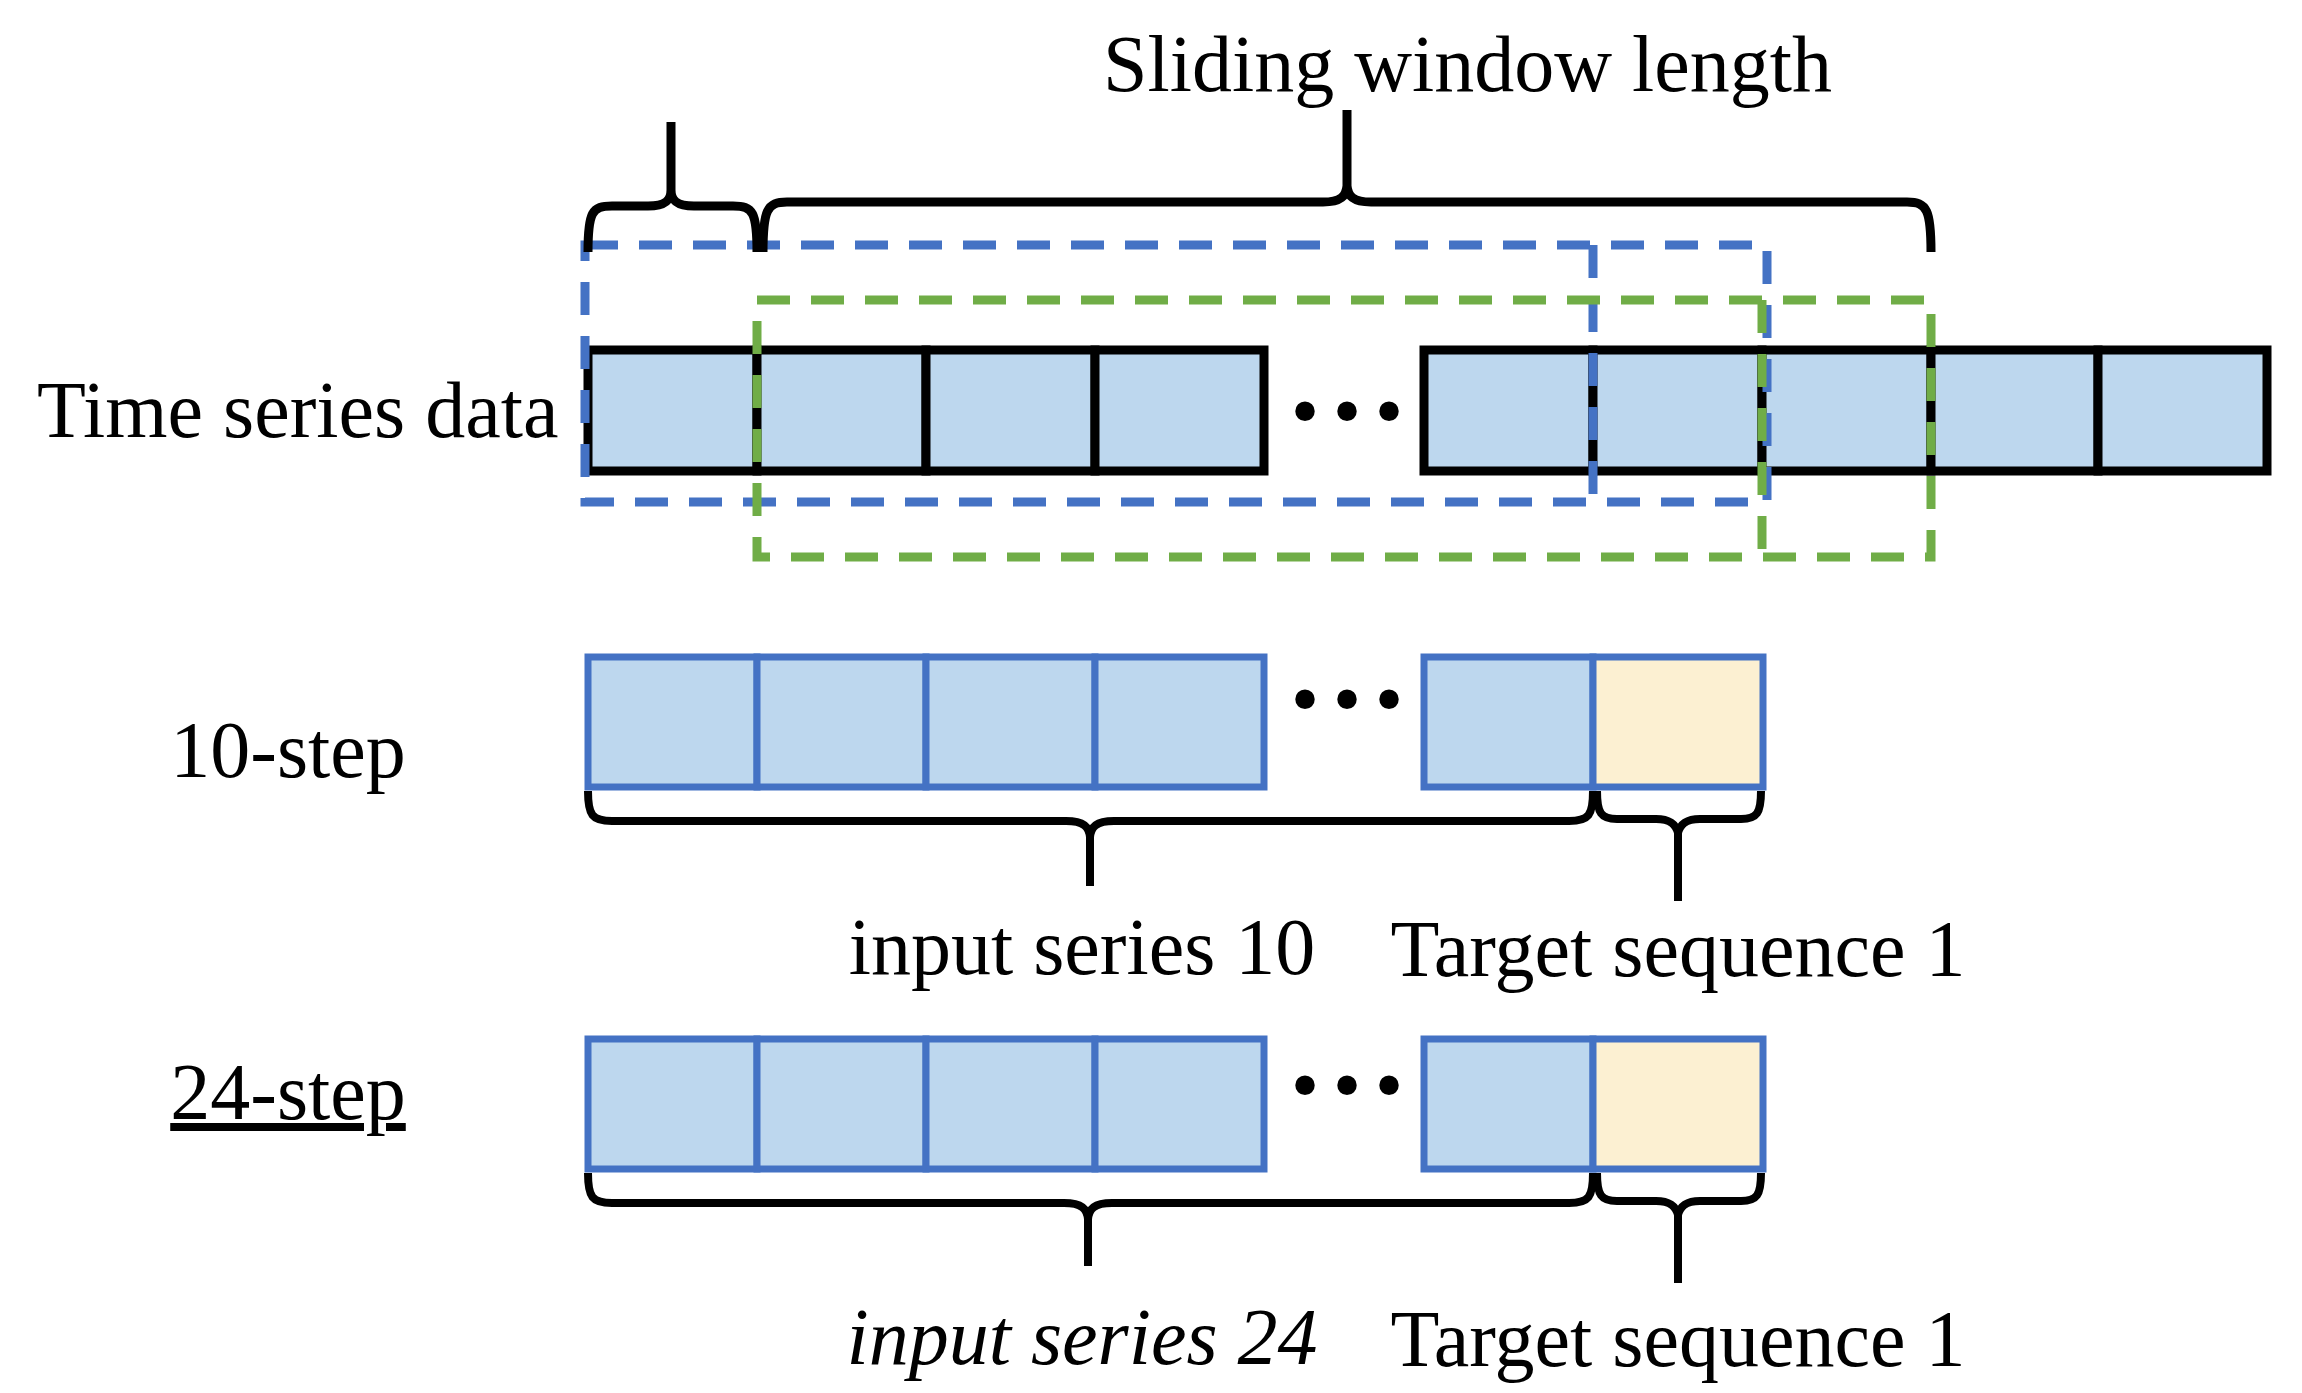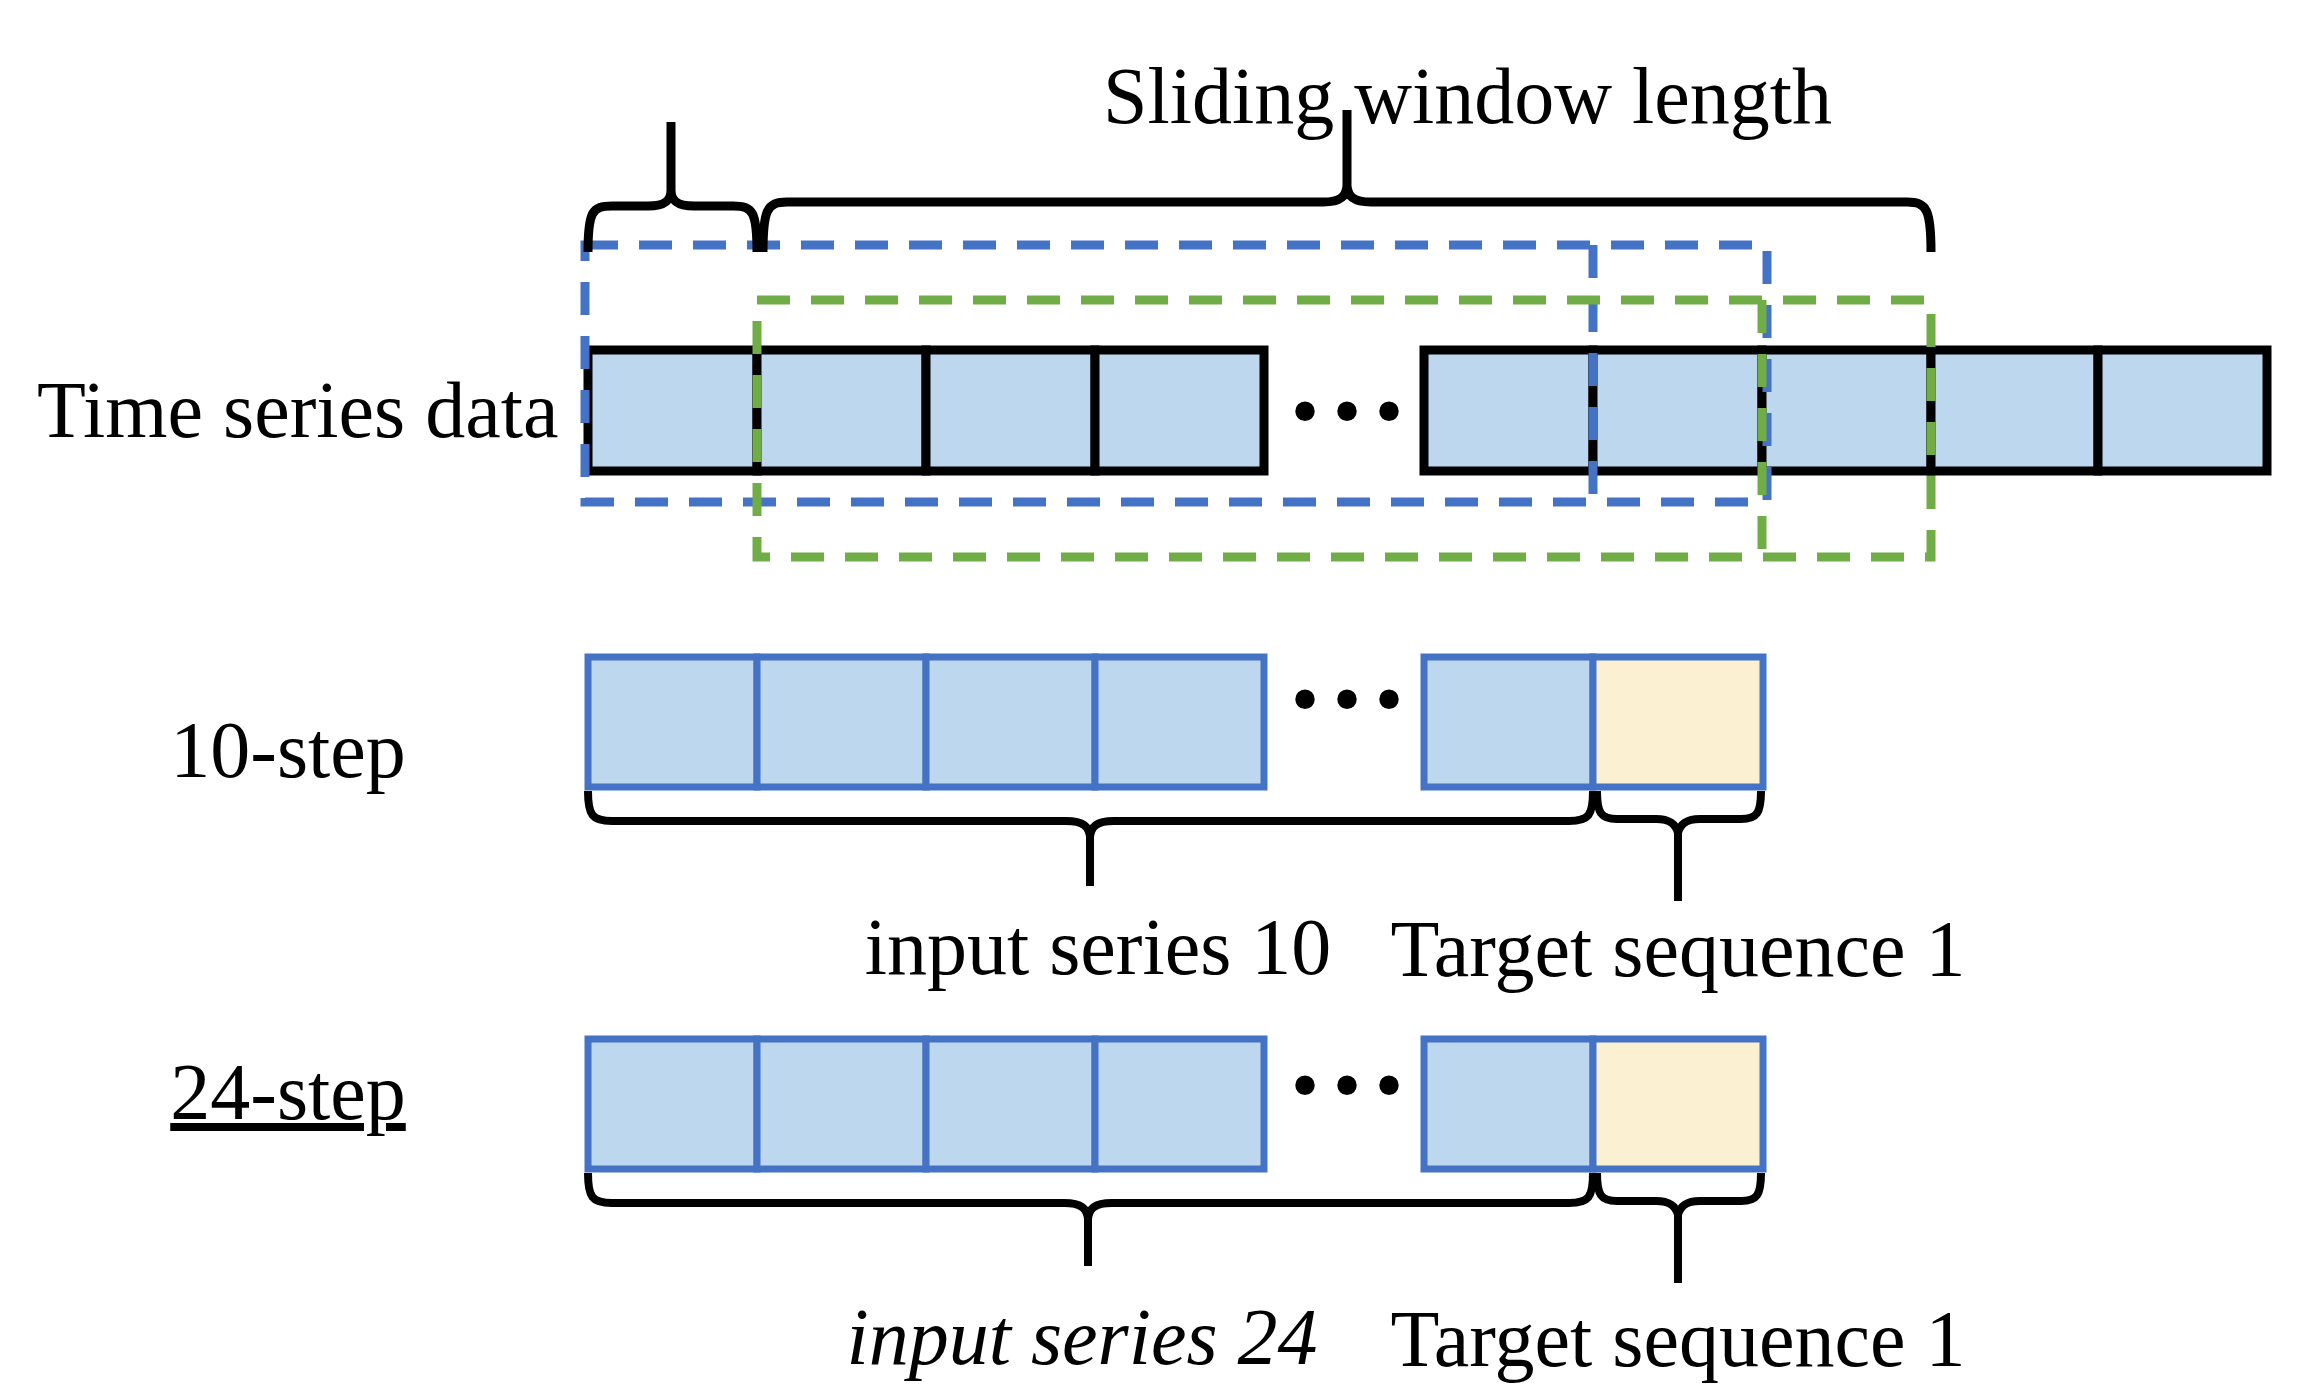--- a/index.html
+++ b/index.html
@@ -86,24 +86,24 @@
     <path class="brace-thin" d="M 588 1173 C 588 1197, 592 1203, 612 1203 L 1064 1203 C 1082 1203, 1087 1209, 1088 1219 L 1088 1266
          M 1088 1219 C 1089 1209, 1094 1203, 1112 1203 L 1569 1203 C 1589 1203, 1593 1197, 1593 1173"></path>
     <path class="brace-thin" d="M 1597 1173 C 1597 1195, 1601 1201, 1617 1201 L 1656 1201 C 1671 1201, 1676 1207, 1678 1215 L 1678 1283
          M 1678 1215 C 1680 1207, 1685 1201, 1700 1201 L 1741 1201 C 1757 1201, 1761 1195, 1761 1173"></path>
 
     <text class="dots" x="1290" y="419">...</text>
     <text class="dots" x="1290" y="707">...</text>
     <text class="dots" x="1290" y="1093">...</text>
   </svg>
 
-  <div class="lbl" style="left:1103px; top:20px;margin-top:32px;">Sliding window length</div>
+  <div class="lbl" style="left:1103px; top:20px;">Sliding window length</div>
 
   <div class="lbl" style="left:37px;   top:366px;">Time series data</div>
 
   <div class="lbl centered" style="left:288px;  top:706px;">10-step</div>
-  <div class="lbl centered" style="left:1082px; top:903px;margin-left:16px;">input series 10</div>
+  <div class="lbl centered" style="left:1082px; top:903px;">input series 10</div>
   <div class="lbl centered" style="left:1678px; top:905px;">Target sequence 1</div>
 
   <div class="lbl centered" style="left:288px;  top:1048px;text-decoration:underline;">24-step</div>
   <div class="lbl centered" style="left:1082px; top:1293px;font-style:italic;">input series 24</div>
   <div class="lbl centered" style="left:1678px; top:1295px;">Target sequence 1</div>
 </div>
 
 </body></html>

